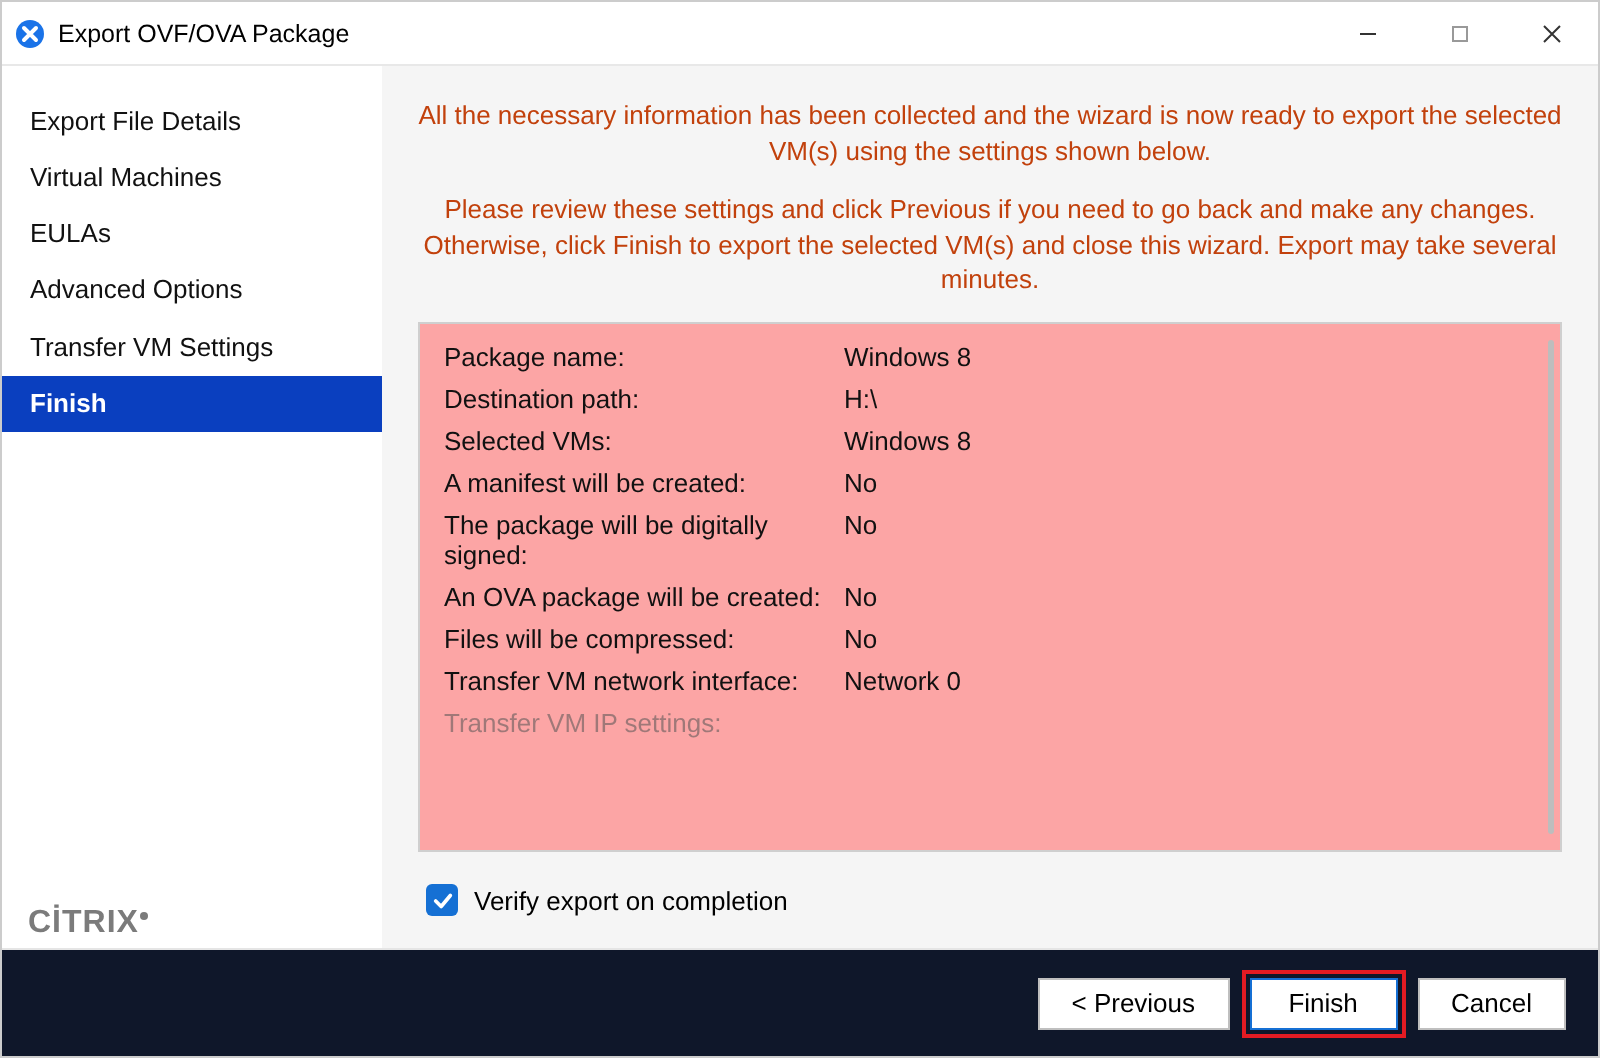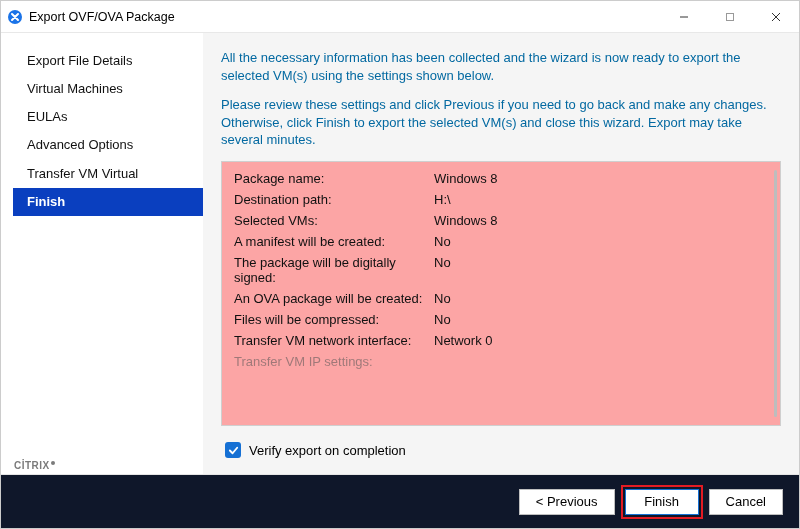--- a/index.html
+++ b/index.html
@@ -11,28 +11,28 @@
   .titlebar .title { flex:1; font-size:12.5px; color:#000; }
   .winctrl { height:100%; display:flex; }
   .winbtn { width:46px; display:flex; align-items:center; justify-content:center; color:#333; }
   .winbtn svg { width:10px; height:10px; }
   
   .header { height:48px; display:flex; align-items:center; padding:0 14px; border-bottom:1px solid #e5e5e5; position:relative; }
   .header .hicon { width:34px; height:34px; margin-right:12px; display:inline-flex; align-items:center; justify-content:center;}
   .header .htitle { font-size:15px; font-weight:bold; color:#111; }
   .header .help { position:absolute; right:14px; top:50%; transform:translateY(-50%); width:20px; height:20px; border-radius:50%; background:#1a6dd6; color:#fff; font-weight:bold; font-size:14px; display:flex; align-items:center; justify-content:center; }
   
-  .body { flex:1; display:flex; overflow:hidden;margin-left:12px; }
+  .body { flex:1; display:flex; overflow:hidden; }
   .sidebar { width:190px; background:#fff; padding-top:14px; border-right:0; }
   .sidebar .item { padding:4px 14px; font-size:13px; color:#111; cursor:default; line-height:1.55; }
   .sidebar .item.selected { background:#0a3fbf; color:#fff; font-weight:bold; }
-  .citrix { position:absolute; bottom:58px; left:14px; font-weight:bold; letter-spacing:0.5px; color:#7b7b7b; font-size:10px; user-select:none; font-family: Arial, sans-serif;}
+  .citrix { position:absolute; bottom:58px; left:14px; font-weight:bold; letter-spacing:0.5px; color:#7b7b7b; font-size:16px; user-select:none; font-family: Arial, sans-serif;}
   .citrix .dot { display:inline-block; width:4px; height:4px; background:#7b7b7b; border-radius:50%; vertical-align:super; margin-left:1px;}
   .main { flex:1; background:#f5f5f5; padding:16px 18px 0 18px; display:flex; flex-direction:column; position:relative;}
-  .main p { margin:0 0 12px 0; font-size:13px; color:#0369a1; line-height:1.35; }
+  .main p { margin:0 0 12px 0; font-size:13px; color:#c2410c; line-height:1.35;text-align:center; }
   .settings-box { flex:1; overflow:hidden; border:1px solid #cfcfcf; background:#fca5a5; padding:6px 12px 0 12px; position:relative; margin-bottom:8px;}
   .settings-box .row { display:flex; padding:3px 0; font-size:13px; color:#111;}
   .settings-box .row .k { width:200px; }
   .settings-box .cutoff { color:#555; opacity:.55; white-space:nowrap; overflow:hidden;}
   .settings-box .scroll { position:absolute; right:3px; top:8px; bottom:8px; width:3px; background:#bdbdbd; border-radius:2px; }
   .verify-row { display:flex; align-items:center; gap:8px; margin:8px 0 16px 4px; }
   .verify-row .cb { width:16px; height:16px; border-radius:3px; background:#1570d4; display:flex; align-items:center; justify-content:center; color:#fff; }
   
   .footer { height:54px; border-top:1px solid #e5e5e5; display:flex; align-items:center; justify-content:flex-end; padding:0 16px; gap:10px; background:#0f172a;}
   .btn { height:26px; padding:0 16px; font-size:13px; border:1px solid #bfbfbf; background:#fff; display:flex; align-items:center; justify-content:center; min-width:74px;}
@@ -73,21 +73,21 @@
   </div>
 
 
   <div class="body">
 
     <div class="sidebar" id="sidebar">
           <div class="item">Export File Details</div>
           <div class="item">Virtual Machines</div>
           <div class="item">EULAs</div>
           <div class="item">Advanced Options</div>
-          <div class="item">Transfer VM Virtual</div>
+          <div class="item">Transfer VM Settings</div>
           <div class="item selected">Finish</div>
         </div>
 
     <div class="main">
       <p>All the necessary information has been collected and the wizard is now ready to export the selected VM(s) using the settings shown below.</p>
       <p>Please review these settings and click Previous if you need to go back and make any changes. Otherwise, click Finish to export the selected VM(s) and close this wizard. Export may take several minutes.</p>
 
       <div class="settings-box">
         <div id="settings-rows">
               <div class="row">

